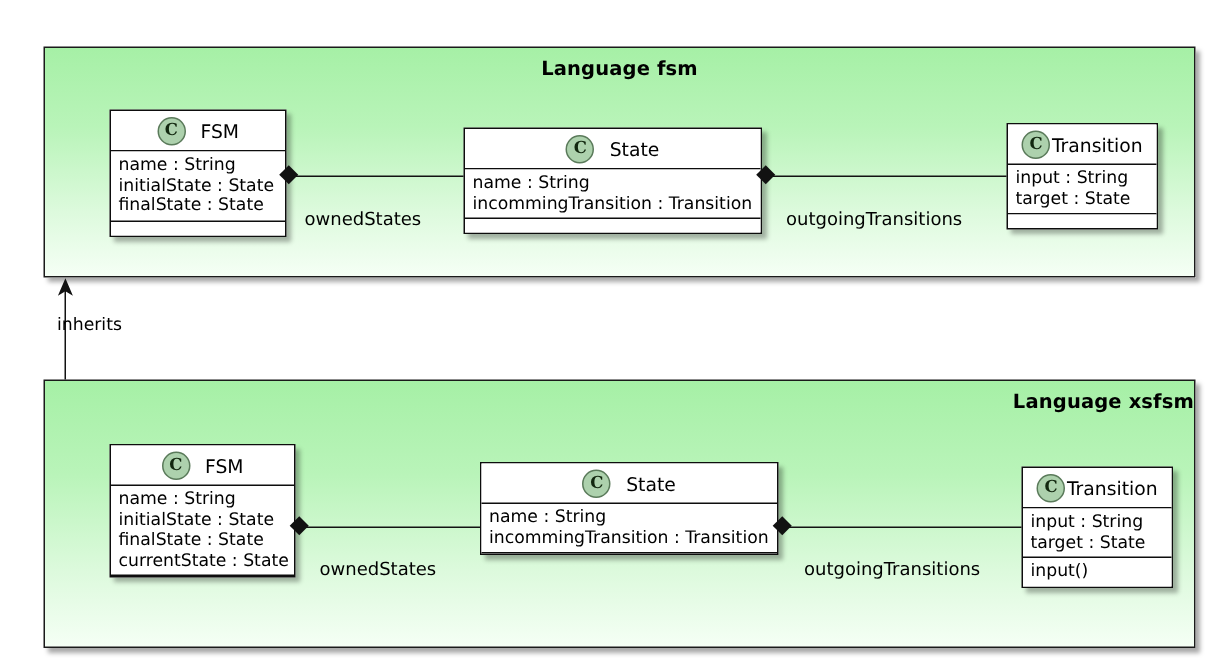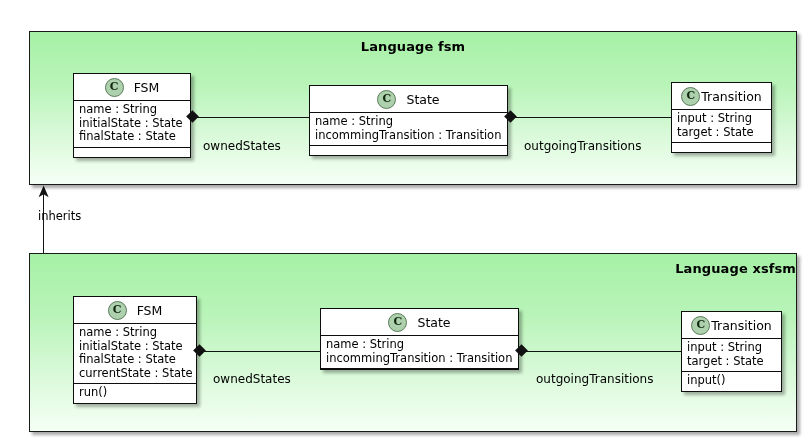--- a/index.html
+++ b/index.html
@@ -200,23 +200,20 @@
     <div class="uml-header spaced">
       <span class="class-icon">C</span>
       <span class="class-name">FSM</span>
     </div>
     <div class="uml-compartment divided">
       <div class="feature">name : String</div>
       <div class="feature">initialState : State</div>
       <div class="feature">finalState : State</div>
       <div class="feature">currentState : State</div>
     </div>
-    <div class="uml-compartment">
-      <div class="feature">run()</div>
-    </div>
   </div>
 
   <div class="uml-class" style="left:320px; top:308px; width:199px;">
     <div class="uml-header spaced">
       <span class="class-icon">C</span>
       <span class="class-name">State</span>
     </div>
     <div class="uml-compartment divided">
       <div class="feature">name : String</div>
       <div class="feature">incommingTransition : Transition</div>

